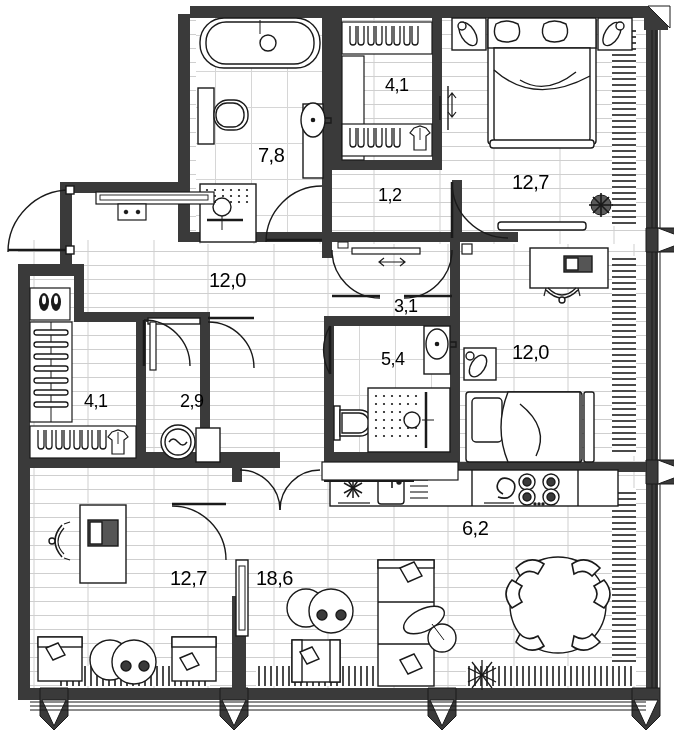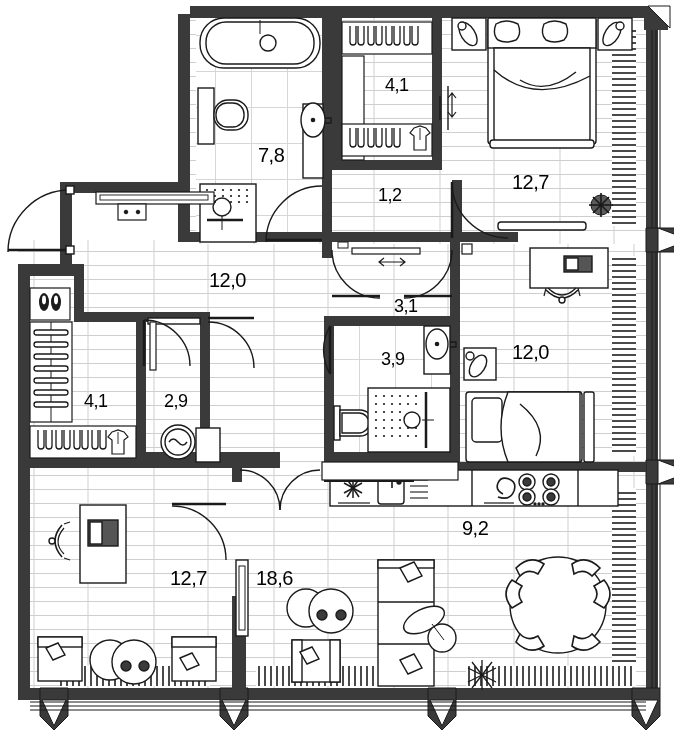--- a/index.html
+++ b/index.html
@@ -571,20 +571,20 @@
 
 </svg>
 
 <div class="area-label" style="left:258px;top:145px;">7,8</div>
 <div class="area-label lbl-sm" style="left:385px;top:76px;">4,1</div>
 <div class="area-label lbl-sm" style="left:378px;top:186px;">1,2</div>
 <div class="area-label" style="left:512px;top:172px;">12,7</div>
 <div class="area-label" style="left:209px;top:270px;">12,0</div>
 <div class="area-label lbl-sm" style="left:394px;top:272px;margin-top:25px;">3,1</div>
 <div class="area-label" style="left:512px;top:342px;">12,0</div>
-<div class="area-label lbl-sm" style="left:381px;top:350px;">3,9</div>
+<div class="area-label lbl-sm" style="left:381px;top:350px;">5,4</div>
 <div class="area-label lbl-sm" style="left:84px;top:392px;">4,1</div>
-<div class="area-label lbl-sm" style="left:164px;top:392px;">2,9</div>
-<div class="area-label" style="left:462px;top:518px;">9,2</div>
+<div class="area-label lbl-sm" style="left:180px;top:392px;">2,9</div>
+<div class="area-label" style="left:462px;top:518px;">6,2</div>
 <div class="area-label" style="left:170px;top:568px;">12,7</div>
 <div class="area-label" style="left:256px;top:568px;">18,6</div>
 
 </div>
 
 </body></html>

